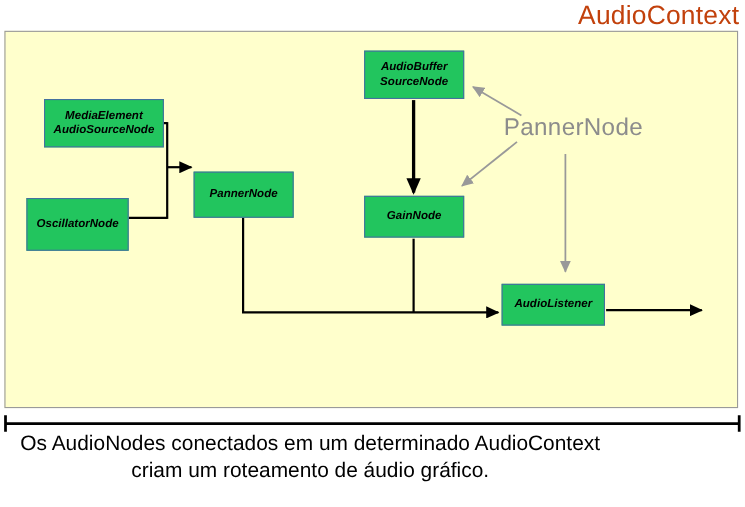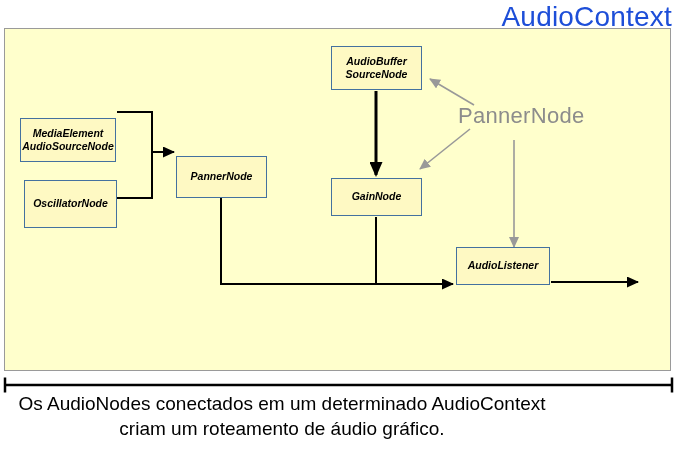--- a/index.html
+++ b/index.html
@@ -3,40 +3,40 @@
 <meta charset="utf-8">
 <style>
   html,body{margin:0;padding:0;background:#fff;}
   .stage{
     position:relative;width:677px;height:461px;
     font-family:"Liberation Sans",sans-serif;
     background:#fff;overflow:hidden;
   }
   .diagram-title{
     position:absolute;top:1px;right:5px;
-    font-size:28px;color:#1d4ed8;letter-spacing:0.2px;
+    font-size:24px;color:#c2410c;letter-spacing:0.2px;
   }
   .canvas{
     position:absolute;left:4px;top:28px;width:667px;height:343px;
     background:#ffffcc;border:1px solid #9a9a9a;box-sizing:border-box;
   }
   .wires{position:absolute;left:0;top:0;width:677px;height:461px;pointer-events:none;}
   .node{
     position:absolute;box-sizing:border-box;
-    background:#fef9c3;border:1px solid #44719f;
+    background:#22c55e;border:1px solid #44719f;
     display:flex;flex-direction:column;align-items:center;justify-content:center;
     font-size:10.5px;font-weight:bold;font-style:italic;color:#000;
     text-align:center;line-height:1.25;
   }
-  .node-media{left:20px;top:90px;width:96px;height:44px;margin-top:28px;}
+  .node-media{left:40px;top:90px;width:109px;height:44px;}
   .node-osc{left:24px;top:180px;width:93px;height:48px;}
   .node-panner{left:176px;top:131px;width:91px;height:42px;margin-top:25px;}
   .node-buffer{left:331px;top:46px;width:91px;height:44px;}
   .node-gain{left:331px;top:178px;width:91px;height:38px;justify-content:center;}
-  .node-listener{left:456px;top:247px;width:94px;height:38px;}
+  .node-listener{left:456px;top:258px;width:94px;height:38px;}
   .audionode-label{
     position:absolute;left:458px;top:103px;
     font-size:22px;color:#8c8c8c;letter-spacing:0.3px;
   }
   .bracket{position:absolute;left:0;top:376px;width:677px;height:18px;}
   .caption{
     position:absolute;left:0;top:391px;width:564px;
     text-align:center;font-size:19px;color:#000;line-height:25px;
   }
 </style>

